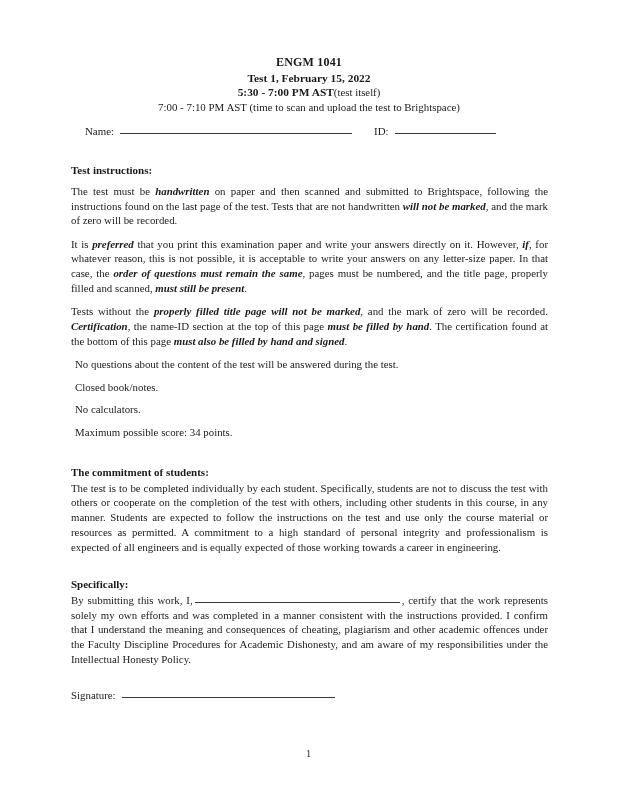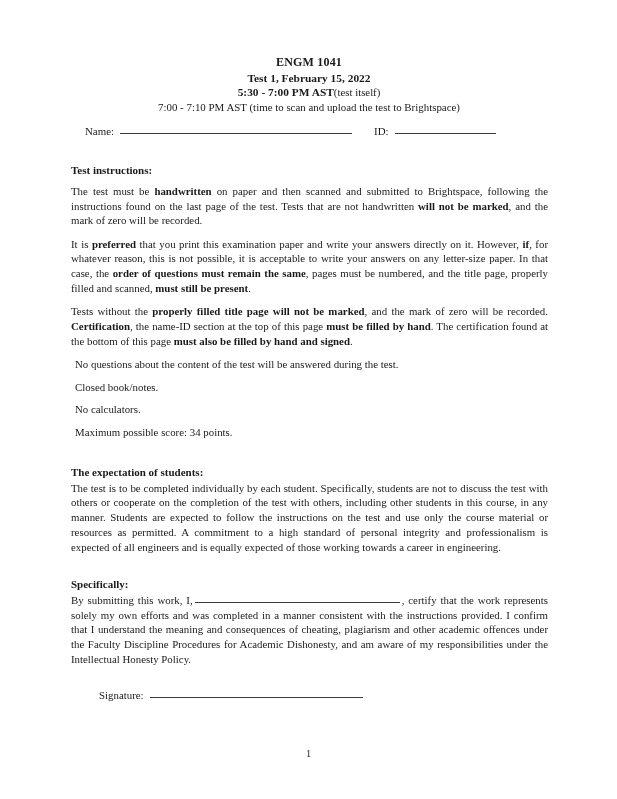--- a/index.html
+++ b/index.html
@@ -79,32 +79,31 @@
   p.para {
     margin: 0 0 8.5px 0;
     text-align: justify;
     text-justify: inter-word;
     hyphens: manual;
   }
   p.single {
     margin: 0 0 8px 4px;
     text-align: left;
   }
-  b { font-weight: bold; }
+  b { font-weight: bold; font-style: italic; }
 
   .spacer-lg { height: 17px; }
   .spacer-md { height: 14px; }
 
   .cert-para { margin: 0 0 8px 0; text-align: justify; }
   .rule-cert { width: 205px; margin: 0 2px; }
 
   .sig {
     margin-top: 22px;
     font-size: 10.85px;
-    margin-left: 28px;
   }
   .rule-sig { width: 213px; margin-left: 6px; }
 
   
   .folio {
     position: absolute;
     left: 0;
     right: 0;
     top: 748px;
     text-align: center;
@@ -144,21 +143,21 @@
 
     <p class="para"><span>Tests without the </span><b>properly filled title page will not be marked</b><span>, and the mark of zero will be recorded. </span><b>Certification</b><span>, the name-ID section at the top of this page </span><b>must be filled by hand</b><span>. The certification found at the bottom of this page </span><b>must also be filled by hand and signed</b><span>.</span></p>
 
     <p class="single">No questions about the content of the test will be answered during the test.</p>
     <p class="single">Closed book/notes.</p>
     <p class="single">No calculators.</p>
     <p class="single">Maximum possible score: 34 points.</p>
 
     <div class="spacer-lg"></div>
 
-    <div class="sec-head tight">The expectation of students:</div>
+    <div class="sec-head tight">The commitment of students:</div>
     <p class="para">The test is to be completed individually by each student. Specifically, students are not to discuss the test with others or cooperate on the completion of the test with others, including other students in this course, in any manner. Students are expected to follow the instructions on the test and use only the course material or resources as permitted. A commitment to a high standard of personal integrity and professionalism is expected of all engineers and is equally expected of those working towards a career in engineering.</p>
 
     <div class="spacer-md"></div>
 
     <div class="sec-head tight">Specifically:</div>
     <p class="cert-para"><span>By submitting this work, I,</span><span class="rule rule-cert"></span><span>, certify that the work represents solely my own efforts and was completed in a manner consistent with the instructions provided. I confirm that I understand the meaning and consequences of cheating, plagiarism and other academic offences under the Faculty Discipline Procedures for Academic Dishonesty, and am aware of my responsibilities under the Intellectual Honesty Policy.</span></p>
 
     <div class="sig">
       <span>Signature:</span><span class="rule rule-sig"></span>
     </div>

